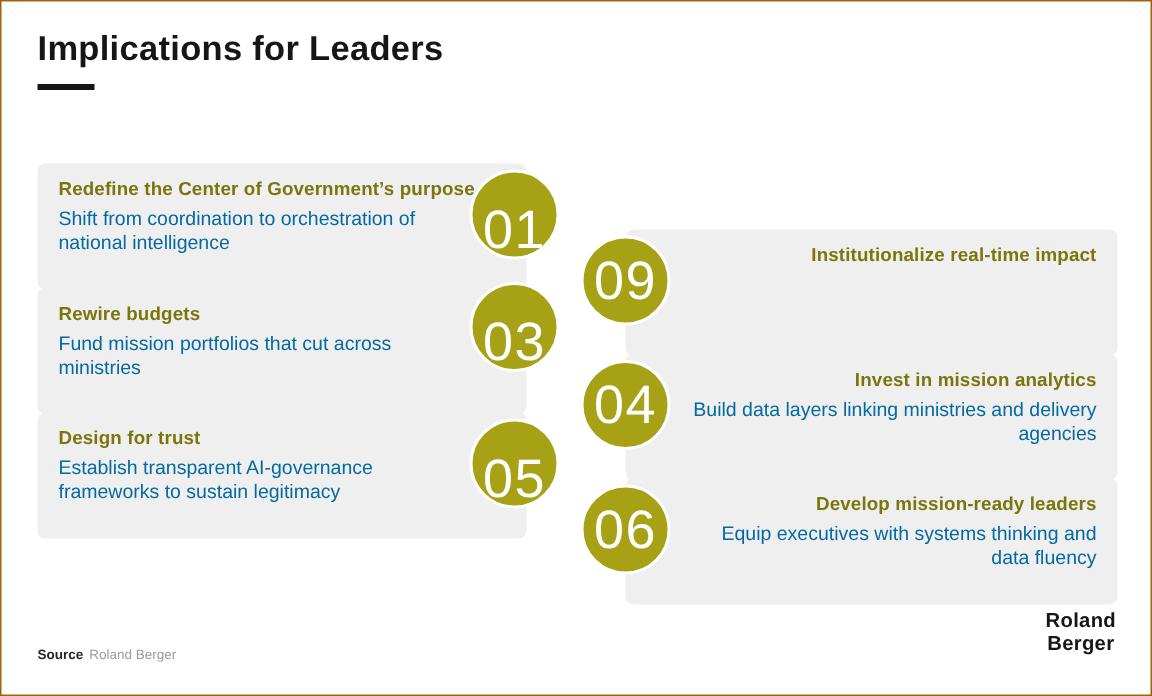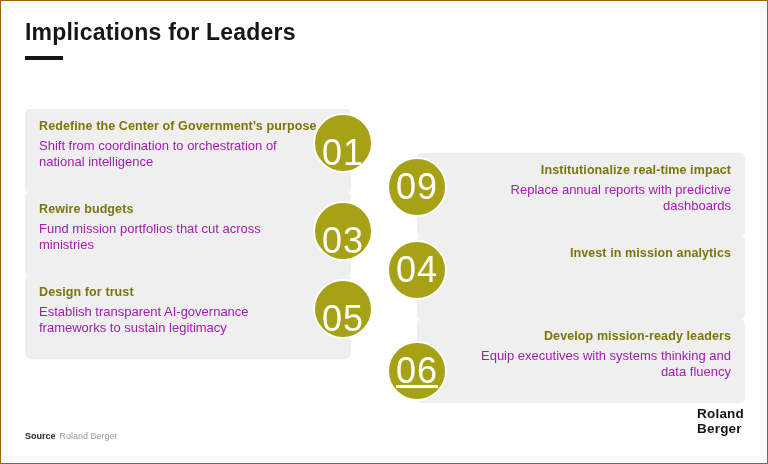--- a/index.html
+++ b/index.html
@@ -29,53 +29,53 @@
     height:84px; background:#efefef; border-radius:5px;
   }
   .bar.left  { left:24px;  width:326px; padding:10px 34px 10px 14px; text-align:left; }
   .bar.right { left:416px; width:328px; padding:10px 14px 10px 42px; text-align:right; }
 
   .heading {
     font-size:12.5px; font-weight:700; color:#7a760c;
     white-space:nowrap; margin-bottom:5px; letter-spacing:.1px;
   }
   .bodytext {
-    font-size:13px; color:#a21caf; line-height:16px;
+    font-size:13px; color:#0369a1; line-height:16px;
   }
 
   .circle {
     position:absolute;
     width:60px; height:60px; border-radius:50%;
     background:#a6a115; border:2px solid #ffffff;
     color:#ffffff;
     display:flex; align-items:center; justify-content:center;
     font-size:36px; font-weight:200; letter-spacing:1px;
     line-height:1;
   }
   .circle.cl { left:312px;align-items:flex-end; }
   .circle.cr { left:386px; }
 
   
   .pos1 .bar { top:108px; } .pos1 .circle { top:112px; }
   .pos2 .bar { top:152px; } .pos2 .circle { top:156px; }
-  .pos3 .bar { top:191px; } .pos3 .circle { top:200px; }
+  .pos3 .bar { top:191px; } .pos3 .circle { top:187px; }
   .pos4 .bar { top:235px; } .pos4 .circle { top:239px; }
   .pos5 .bar { top:274px; } .pos5 .circle { top:278px; }
-  .pos6 .bar { top:318px; } .pos6 .circle { top:340px;text-decoration:underline; }
+  .pos6 .bar { top:318px; } .pos6 .circle { top:322px; }
 
   .source-line {
     position:absolute; left:24px; top:430px;
     font-size:9px; color:#9b9b9b;
   }
   .source-label { font-weight:700; color:#262626; margin-right:4px; }
 
   .logo {
     position:absolute; right:23px; top:405px;
     font-size:13.5px; font-weight:600; color:#161616;
-    line-height:15px; letter-spacing:.2px; text-align:left;
+    line-height:15px; letter-spacing:.2px; text-align:center;
   }
 </style>
 </head>
 <body>
 
 <div class="slide">
 
   <div class="page-title">Implications for Leaders</div>
   <div class="title-underline"></div>
 
@@ -85,40 +85,40 @@
       <div class="bodytext">Shift from coordination to orchestration of national intelligence</div>
     </div>
     <div class="circle cl">
       <span>01</span>
     </div>
   </div>
 
   <div class="item pos2">
     <div class="bar right">
       <div class="heading">Institutionalize real-time impact</div>
-      <div class="bodytext">Replace annual reports with predictive dashboards</div>
     </div>
     <div class="circle cr">
       <span>09</span>
     </div>
   </div>
 
   <div class="item pos3">
     <div class="bar left">
       <div class="heading">Rewire budgets</div>
       <div class="bodytext">Fund mission portfolios that cut across ministries</div>
     </div>
     <div class="circle cl">
       <span>03</span>
     </div>
   </div>
 
   <div class="item pos4">
     <div class="bar right">
       <div class="heading">Invest in mission analytics</div>
+      <div class="bodytext">Build data layers linking ministries and delivery agencies</div>
     </div>
     <div class="circle cr">
       <span>04</span>
     </div>
   </div>
 
   <div class="item pos5">
     <div class="bar left">
       <div class="heading">Design for trust</div>
       <div class="bodytext">Establish transparent AI-governance frameworks to sustain legitimacy</div>

